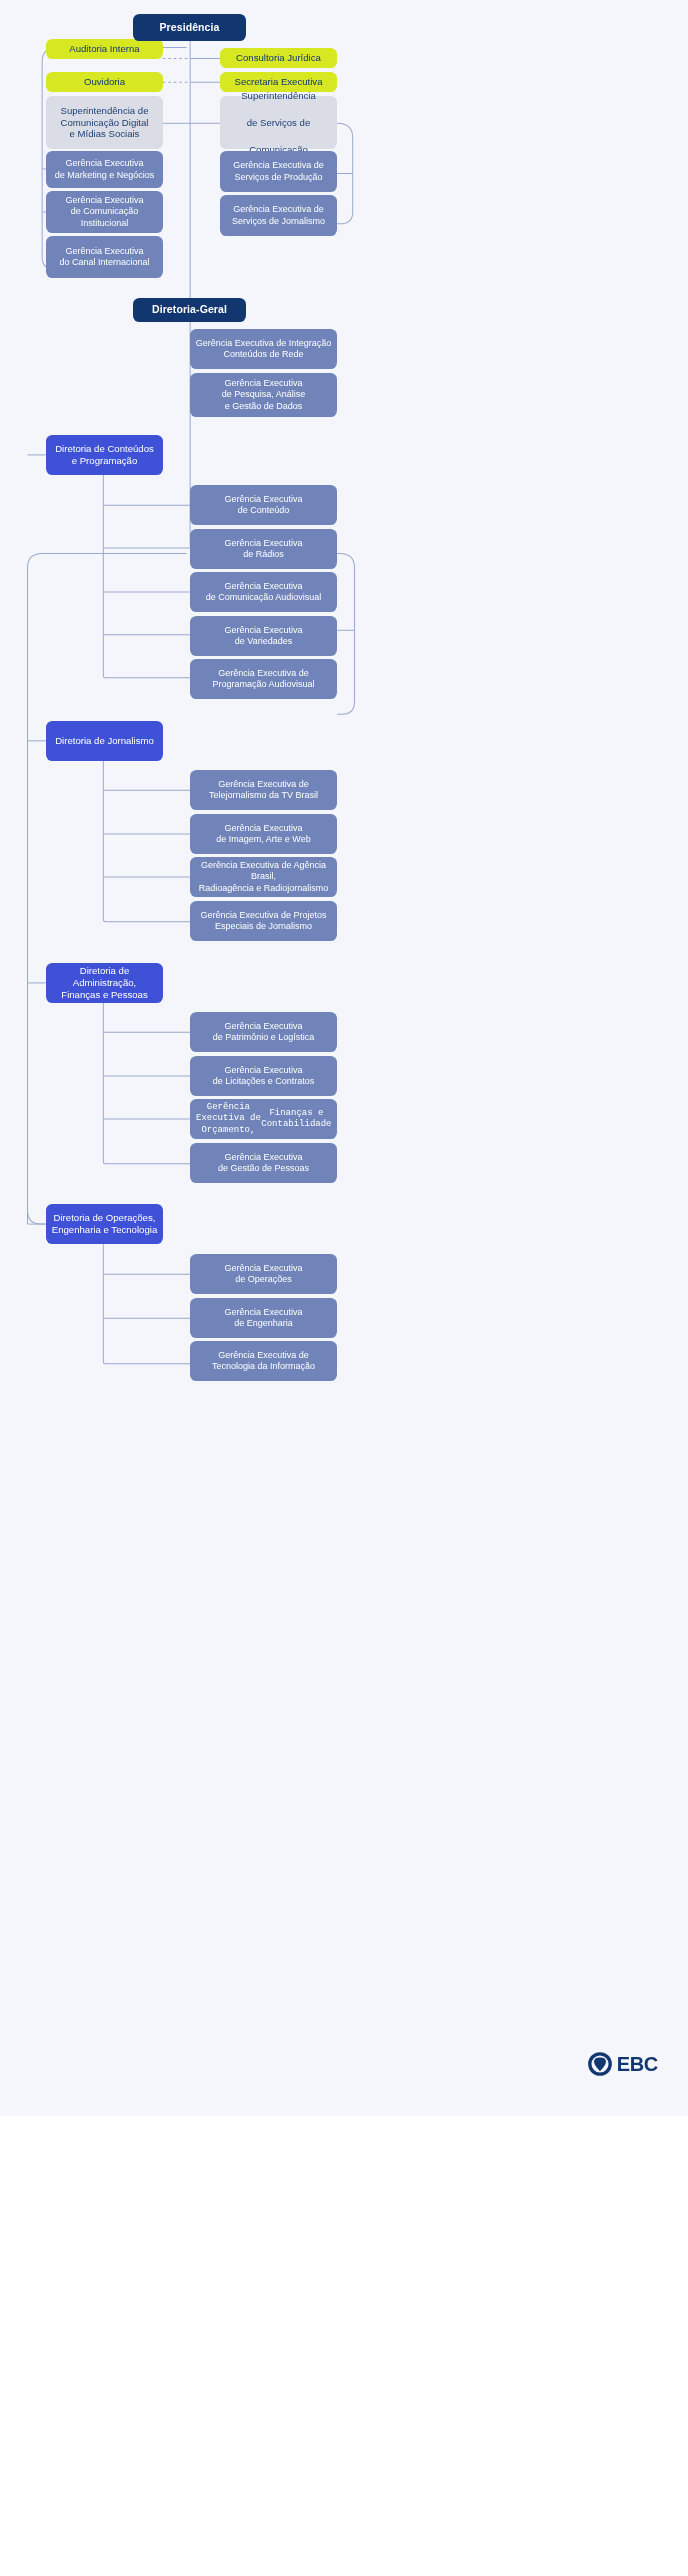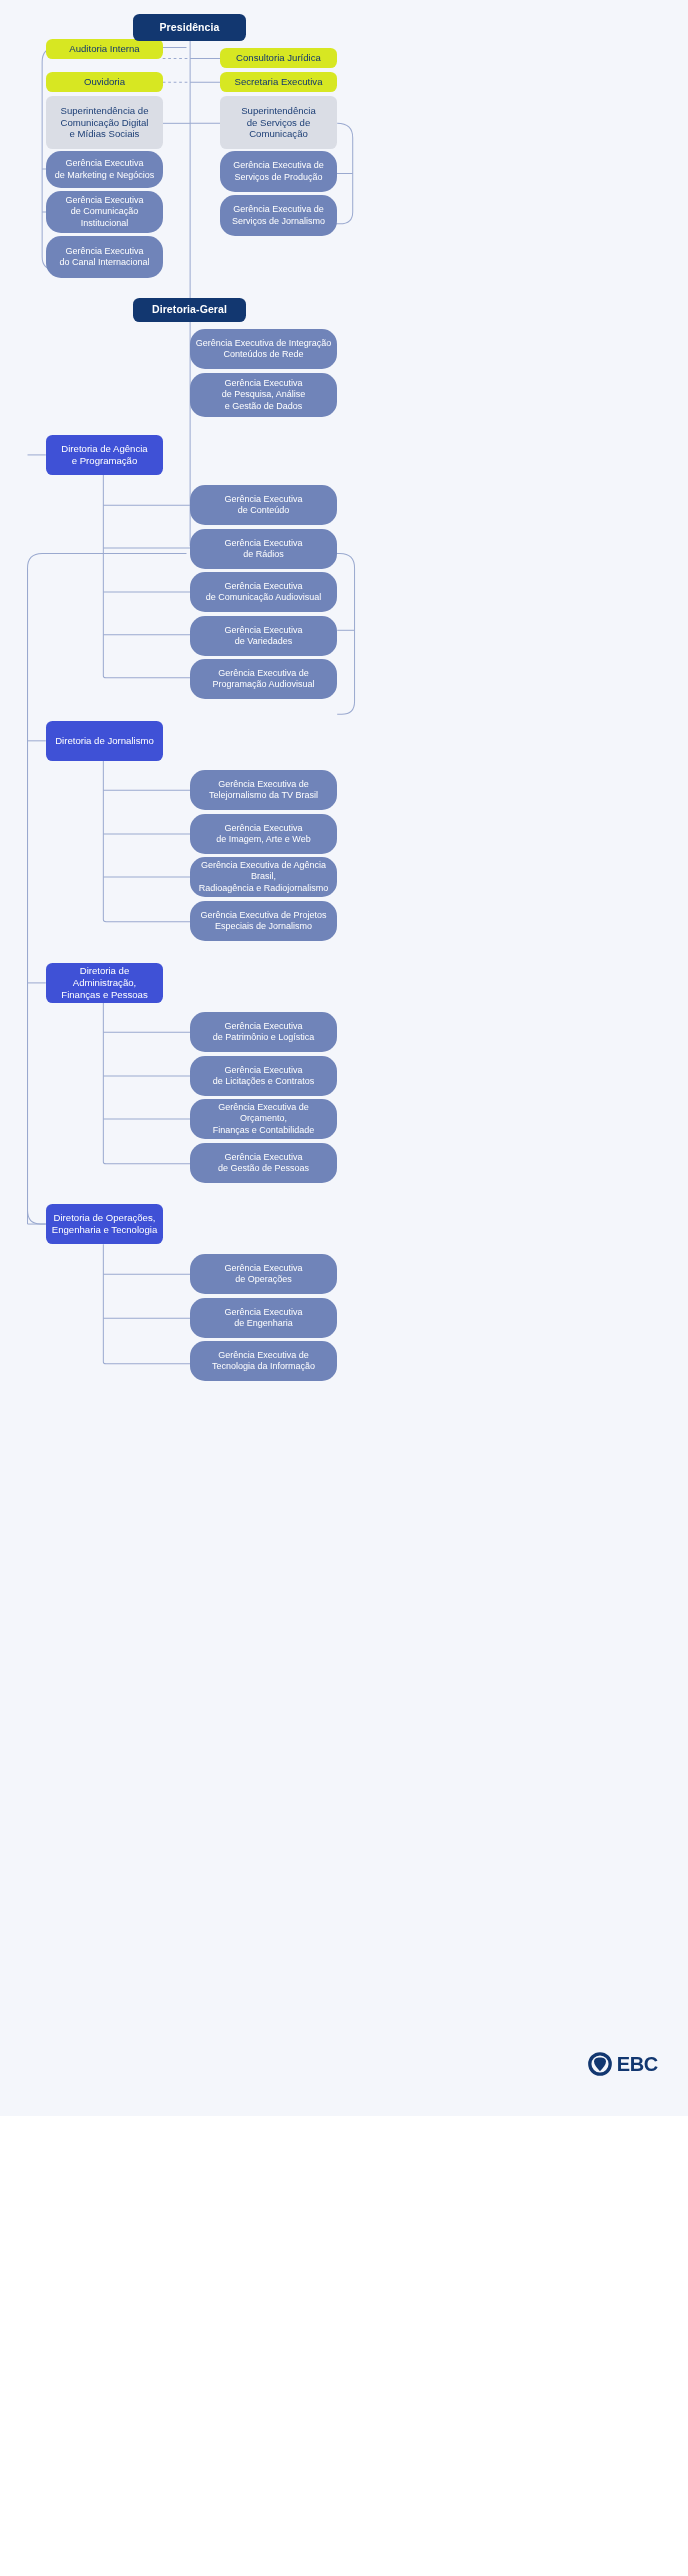--- a/index.html
+++ b/index.html
@@ -55,21 +55,20 @@
   .node.grey {
     background: #dadde5;
     color: #1d3f76;
     font-size: 9.6px;
   }
   
   .node.slate {
     background: #7084b9;
     color: #ffffff;
     font-size: 9px;
-    border-radius: 15px;
   }
   
   .node.royal {
     background: #3f51d6;
     color: #ffffff;
     font-size: 9.6px;
   }
 
   
   #logo {
@@ -167,21 +166,21 @@
   </div>
   <div class="node lime" style="left:220px; top:72px; width:117px; height:20px;">
     <span>Secretaria Executiva</span>
   </div>
 
   <div class="node grey" style="left:46px; top:96px; width:117px; height:53px; flex-direction:column;">
     <span>Superintendência de</span>
     <span>Comunicação Digital</span>
     <span>e Mídias Sociais</span>
   </div>
-  <div class="node grey" style="left:220px; top:96px; width:117px; height:53px; flex-direction:column;">
+  <div class="node grey" style="left:220px; top:96px; width:117px; height:53px; flex-direction:column;gap:15px;">
     <span>Superintendência</span>
     <span>de Serviços de</span>
     <span>Comunicação</span>
   </div>
 
   <div class="node slate" style="left:46px; top:151px; width:117px; height:37px; flex-direction:column;">
     <span>Gerência Executiva</span>
     <span>de Marketing e Negócios</span>
   </div>
   <div class="node slate" style="left:46px; top:191px; width:117px; height:42px; flex-direction:column;">
@@ -210,21 +209,21 @@
     <span>Gerência Executiva de Integração</span>
     <span>Conteúdos de Rede</span>
   </div>
   <div class="node slate" style="left:190px; top:373px; width:147px; height:44px; flex-direction:column;">
     <span>Gerência Executiva</span>
     <span>de Pesquisa, Análise</span>
     <span>e Gestão de Dados</span>
   </div>
 
   <div class="node royal" style="left:46px; top:435px; width:117px; height:40px; flex-direction:column;">
-    <span>Diretoria de Agência</span>
+    <span>Diretoria de Conteúdos</span>
     <span>e Programação</span>
   </div>
 
   <div class="node slate" style="left:190px; top:485px; width:147px; height:40px; flex-direction:column;">
     <span>Gerência Executiva</span>
     <span>de Conteúdo</span>
   </div>
   <div class="node slate" style="left:190px; top:529px; width:147px; height:40px; flex-direction:column;">
     <span>Gerência Executiva</span>
     <span>de Rádios</span>
@@ -269,21 +268,21 @@
   </div>
 
   <div class="node slate" style="left:190px; top:1012px; width:147px; height:40px; flex-direction:column;">
     <span>Gerência Executiva</span>
     <span>de Patrimônio e Logística</span>
   </div>
   <div class="node slate" style="left:190px; top:1056px; width:147px; height:40px; flex-direction:column;">
     <span>Gerência Executiva</span>
     <span>de Licitações e Contratos</span>
   </div>
-  <div class="node slate" style="left:190px; top:1099px; width:147px; height:40px; flex-direction:column;">
+  <div class="node slate" style="left:190px; top:1099px; width:147px; height:40px; flex-direction:row;font-family:Liberation Mono, monospace;">
     <span>Gerência Executiva de Orçamento,</span>
     <span>Finanças e Contabilidade</span>
   </div>
   <div class="node slate" style="left:190px; top:1143px; width:147px; height:40px; flex-direction:column;">
     <span>Gerência Executiva</span>
     <span>de Gestão de Pessoas</span>
   </div>
 
   <div class="node royal" style="left:46px; top:1204px; width:117px; height:40px; flex-direction:column;">
     <span>Diretoria de Operações,</span>

